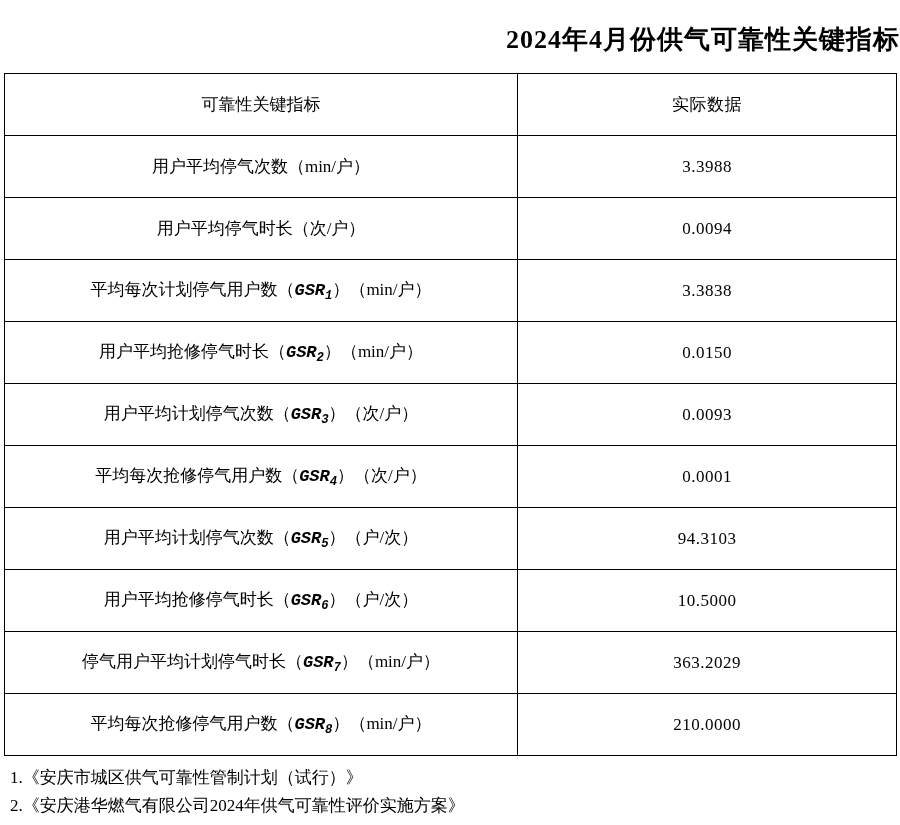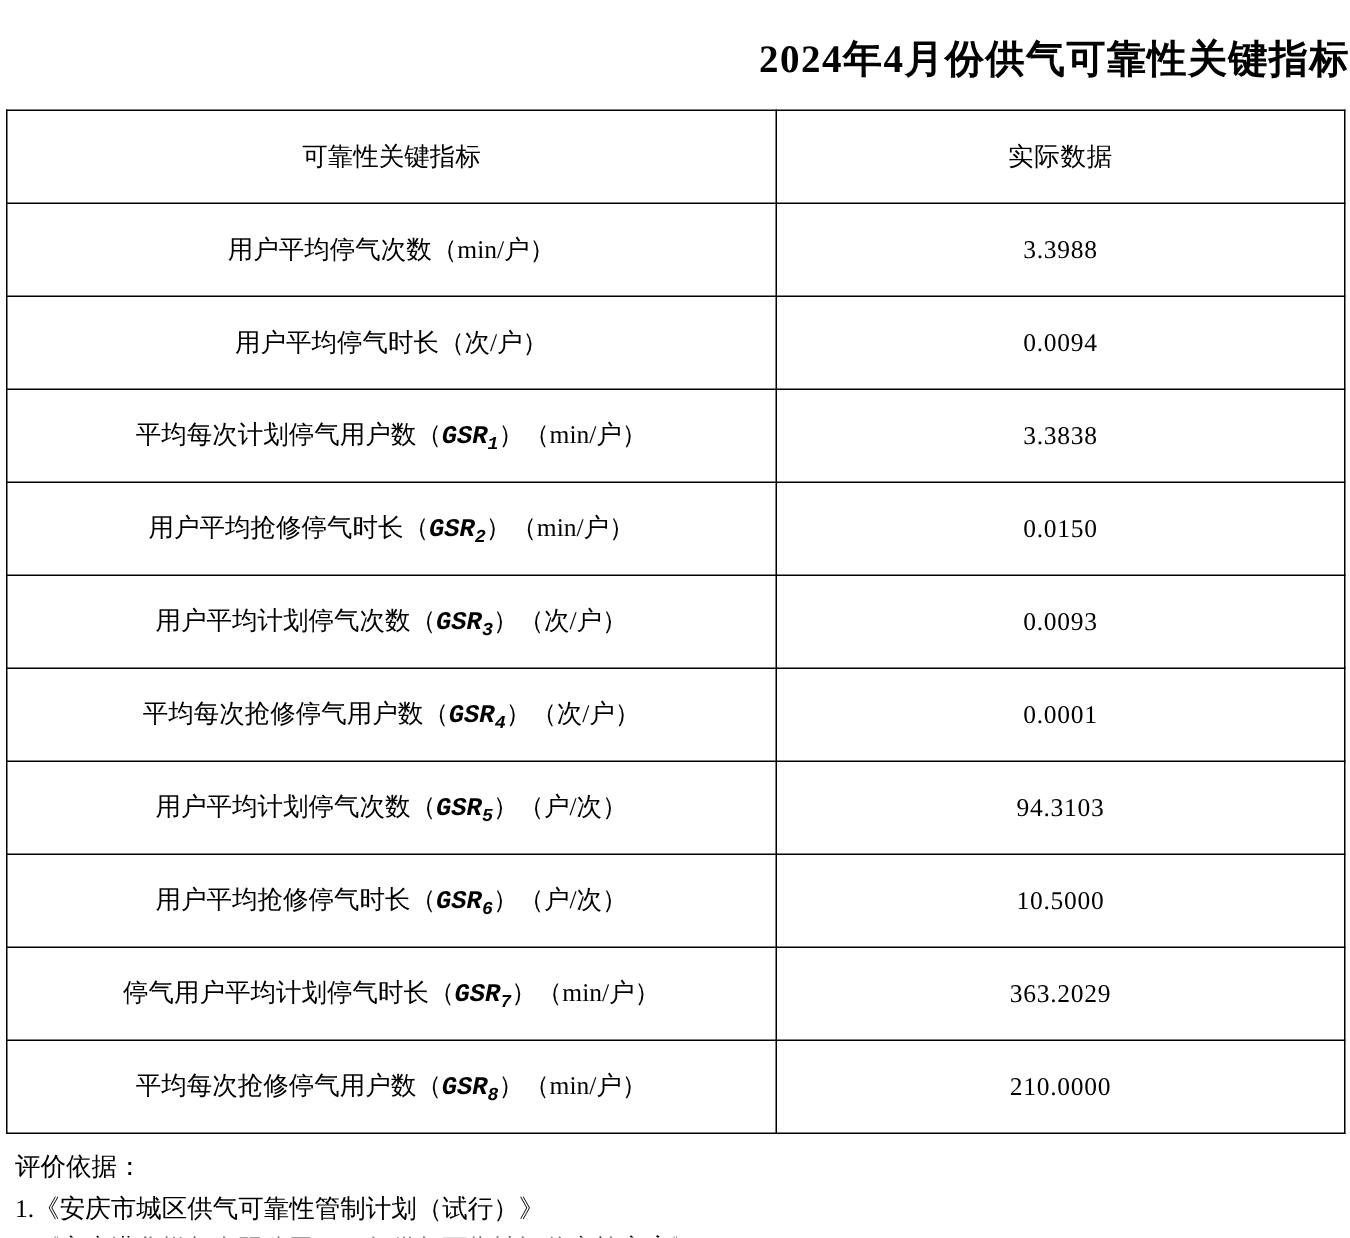--- a/index.html
+++ b/index.html
@@ -134,18 +134,17 @@
       </tr>
 
       <tr>
         <td class="col-label"><span>平均每次抢修停气用户数（</span><span class="gsr"><span>GSR</span><sub>8</sub></span><span>）（min/户）</span></td>
         <td class="col-value">210.0000</td>
       </tr>
     </tbody>
   </table>
 
   <div class="notes">
-    <div>评价依据：</div>
     <div>1.《安庆市城区供气可靠性管制计划（试行）》</div>
     <div>2.《安庆港华燃气有限公司2024年供气可靠性评价实施方案》</div>
   </div>
 
 </div>
 
 </body></html>

